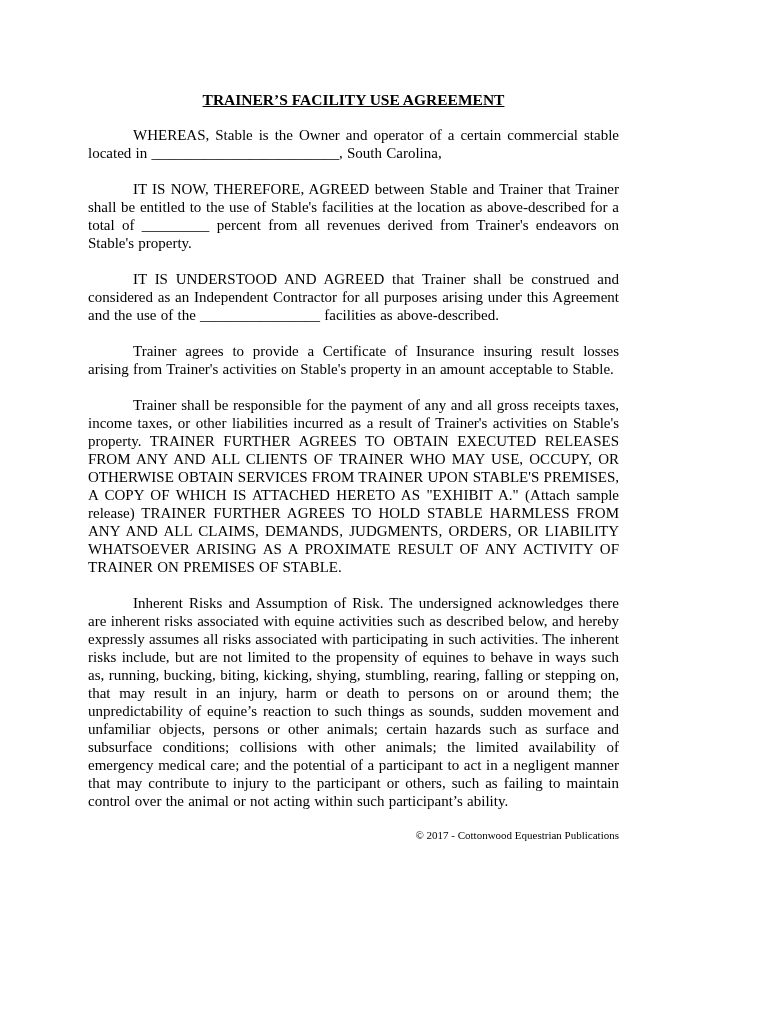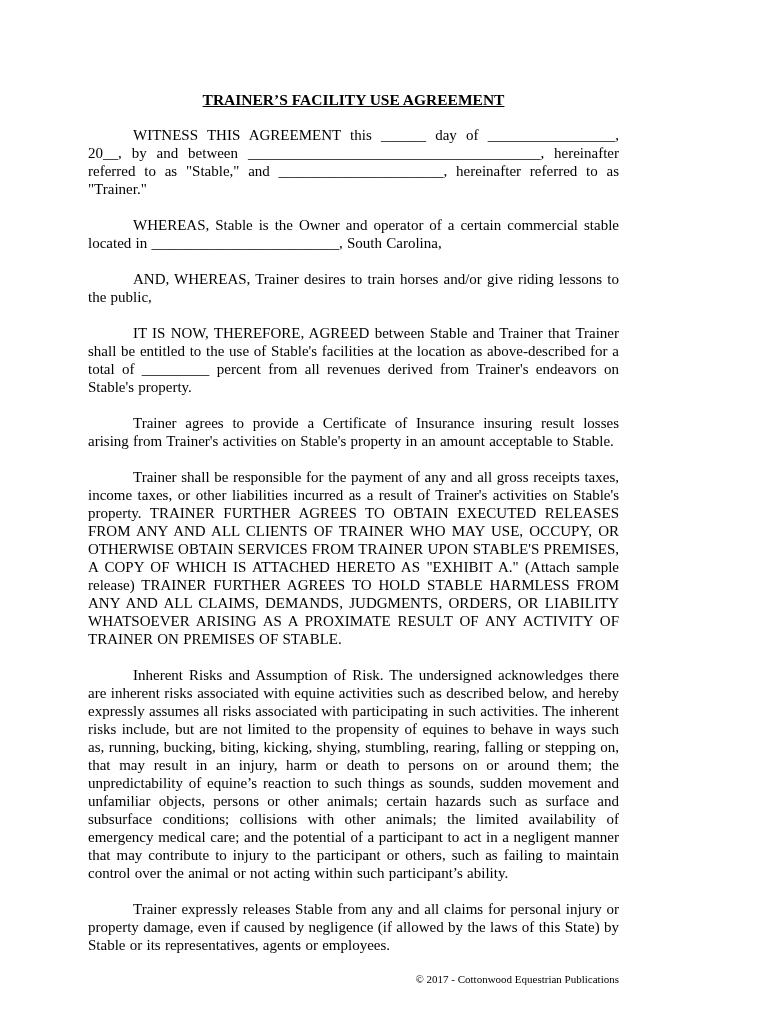--- a/index.html
+++ b/index.html
@@ -42,22 +42,20 @@
     line-height: 14px;
     margin-top: 13px;
     text-align: right;
   }
 </style>
 </head>
 <body>
 
 <div class="page">
   <h1 class="doc-title">TRAINER’S FACILITY USE AGREEMENT</h1>
-  <p class="para">WITNESS THIS AGREEMENT this ______ day of _________________, 20__, by and between _______________________________________, hereinafter referred to as "Stable," and ______________________, hereinafter referred to as "Trainer."</p>
   <p class="para">WHEREAS, Stable is the Owner and operator of a certain commercial stable located in _________________________, South Carolina,</p>
-  <p class="para">AND, WHEREAS, Trainer desires to train horses and/or give riding lessons to the public,</p>
   <p class="para">IT IS NOW, THEREFORE, AGREED between Stable and Trainer that Trainer shall be entitled to the use of Stable's facilities at the location as above-described for a total of _________ percent from all revenues derived from Trainer's endeavors on Stable's property.</p>
+  <p class="para">IT IS UNDERSTOOD AND AGREED that Trainer shall be construed and considered as an Independent Contractor for all purposes arising under this Agreement and the use of the ________________ facilities as above-described.</p>
   <p class="para">Trainer agrees to provide a Certificate of Insurance insuring result losses arising from Trainer's activities on Stable's property in an amount acceptable to Stable.</p>
   <p class="para">Trainer shall be responsible for the payment of any and all gross receipts taxes, income taxes, or other liabilities incurred as a result of Trainer's activities on Stable's property. TRAINER FURTHER AGREES TO OBTAIN EXECUTED RELEASES FROM ANY AND ALL CLIENTS OF TRAINER WHO MAY USE, OCCUPY, OR OTHERWISE OBTAIN SERVICES FROM TRAINER UPON STABLE'S PREMISES, A COPY OF WHICH IS ATTACHED HERETO AS "EXHIBIT A."  (Attach sample release)  TRAINER FURTHER AGREES TO HOLD STABLE HARMLESS FROM ANY AND ALL CLAIMS, DEMANDS, JUDGMENTS, ORDERS, OR LIABILITY WHATSOEVER ARISING AS A PROXIMATE RESULT OF ANY ACTIVITY OF TRAINER ON PREMISES OF STABLE.</p>
   <p class="para">Inherent Risks and Assumption of Risk.  The undersigned acknowledges there are inherent risks associated with equine activities such as described below, and hereby expressly assumes all risks associated with participating in such activities.  The inherent risks include, but are not limited to the propensity of equines to behave in ways such as, running, bucking, biting, kicking, shying, stumbling, rearing, falling or stepping on, that may result in an injury, harm or death to persons on or around them; the unpredictability of equine’s reaction to such things as sounds, sudden movement and unfamiliar objects, persons or other animals; certain hazards such as surface and subsurface conditions; collisions with other animals; the limited availability of emergency medical care; and the potential of a participant to act in a negligent manner that may contribute to injury to the participant or others, such as failing to maintain control over the animal or not acting within such participant’s ability.</p>
-  <p class="para">Trainer expressly releases Stable from any and all claims for personal injury or property damage, even if caused by negligence (if allowed by the laws of this State) by Stable or its representatives, agents or employees.</p>
   <div class="footer-note">© 2017 - Cottonwood Equestrian Publications</div>
 </div>
 
 </body></html>

